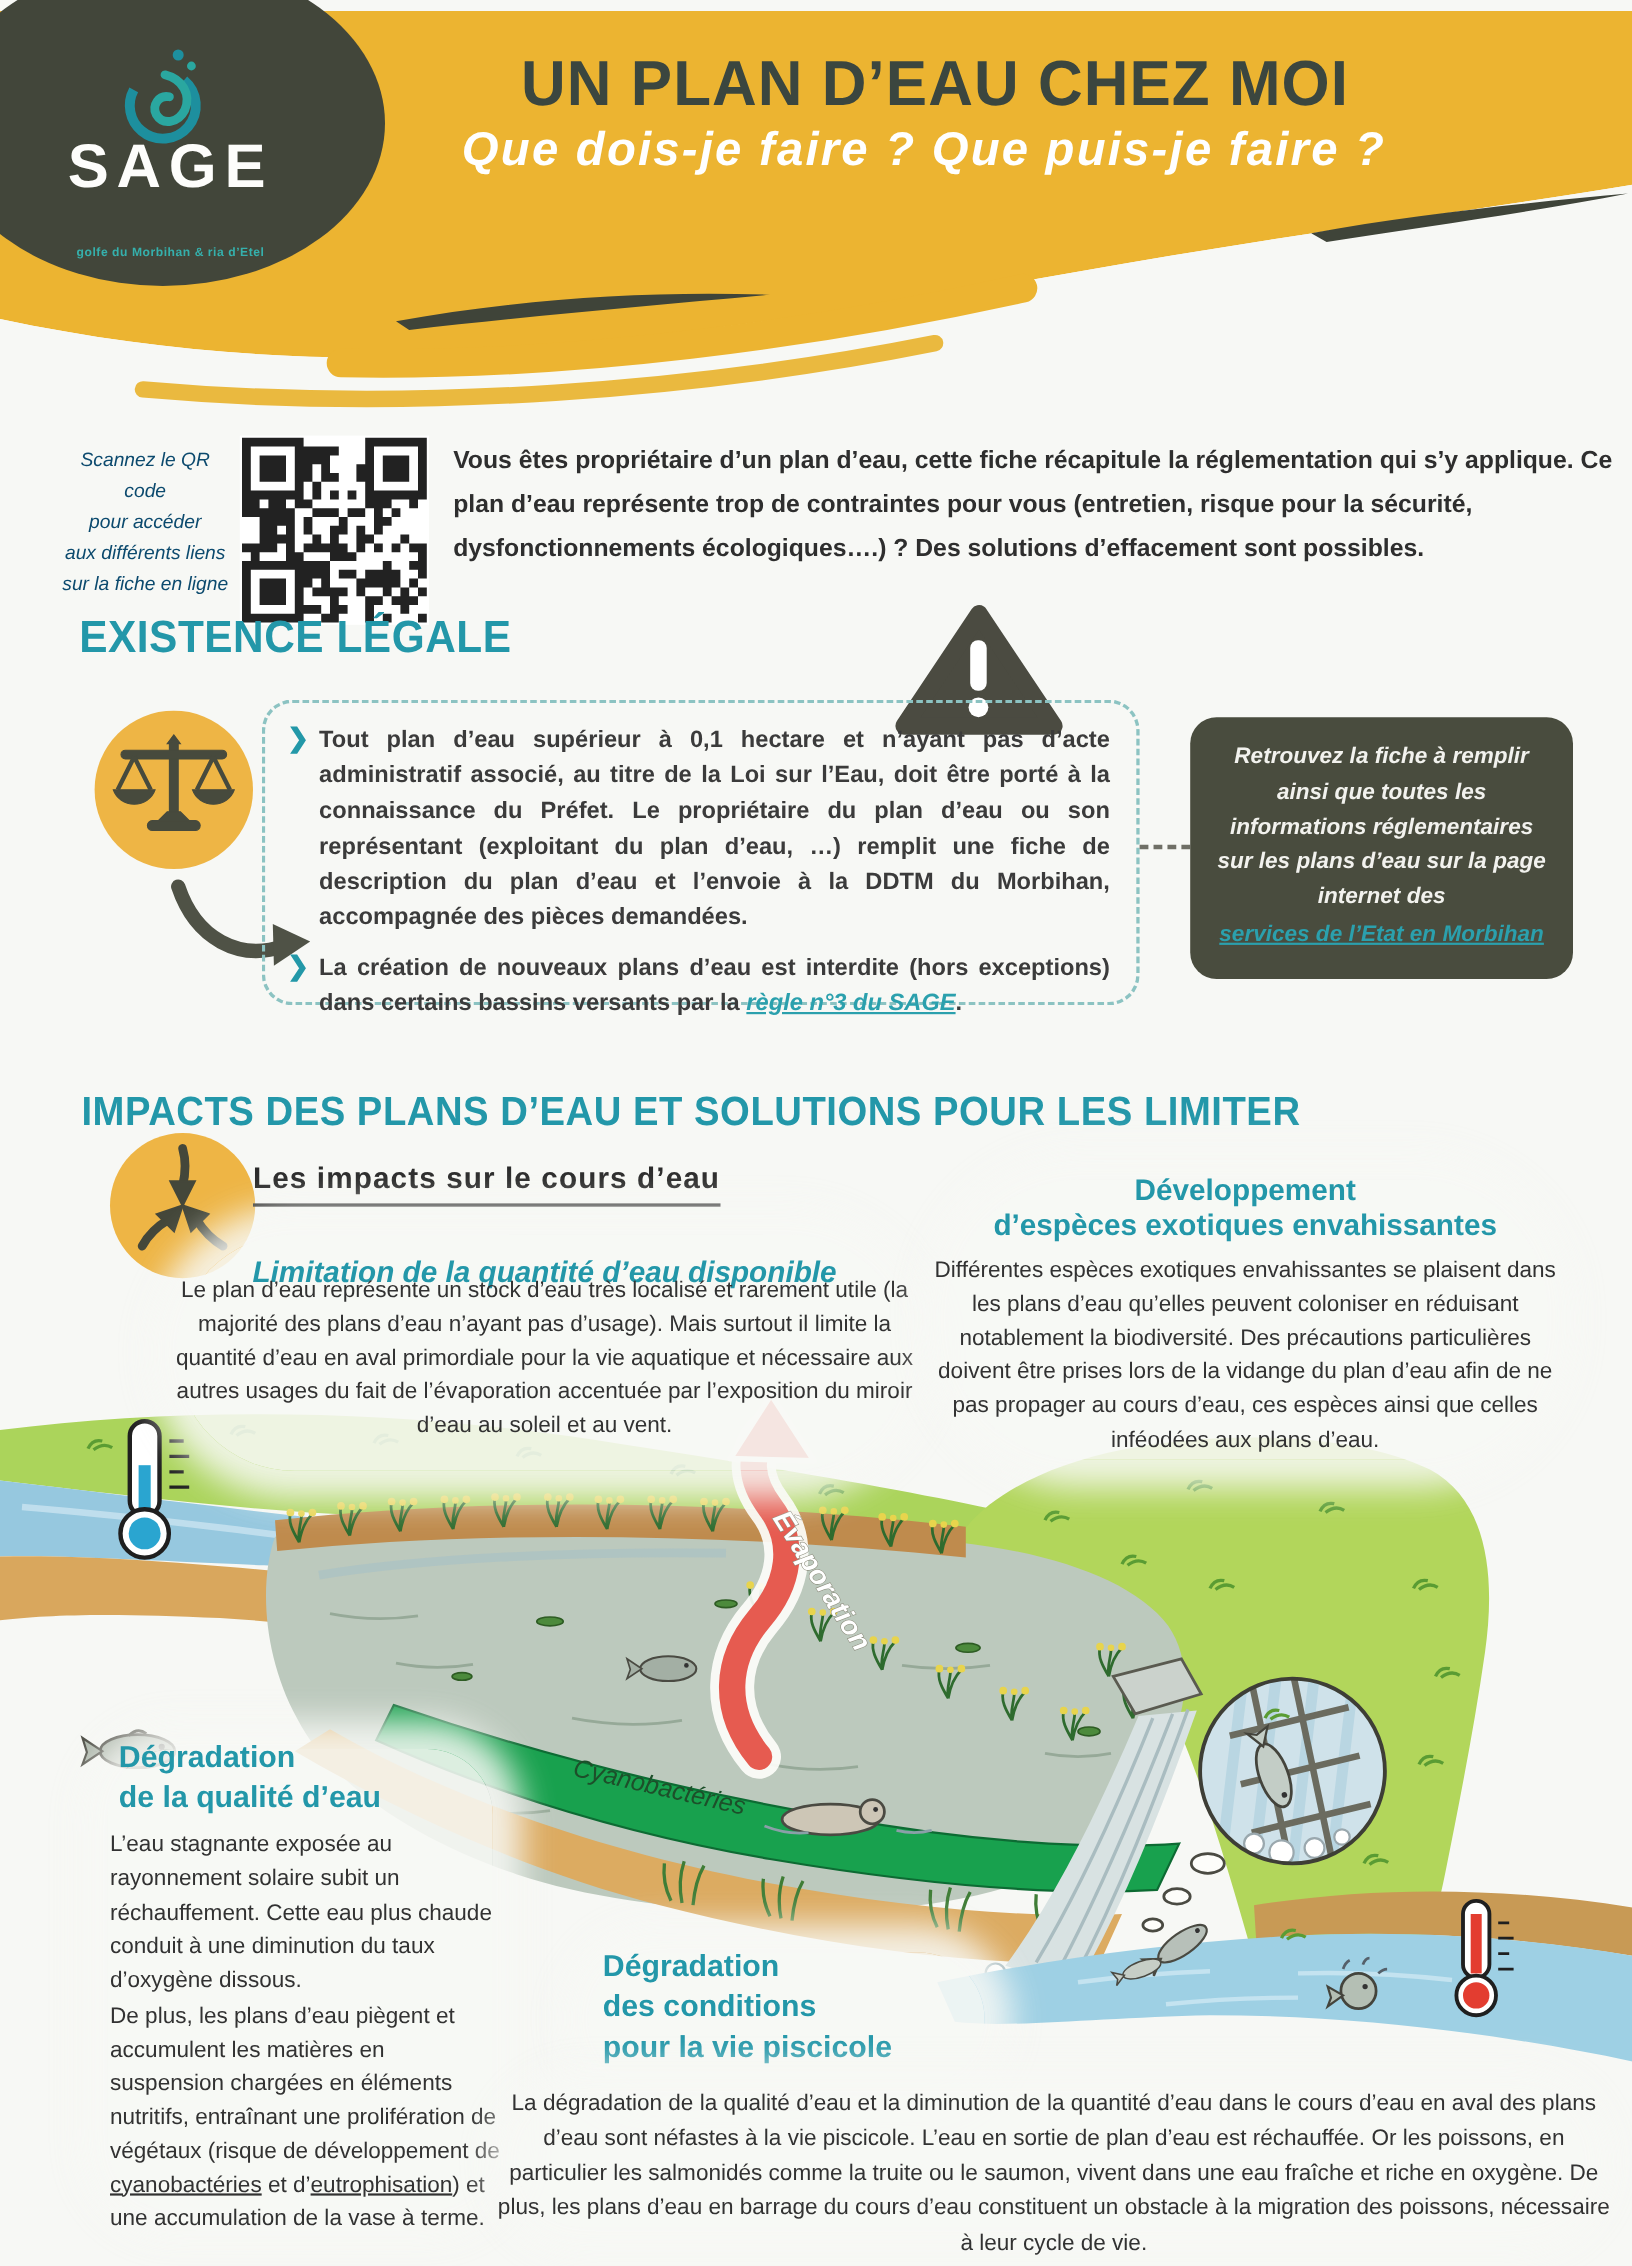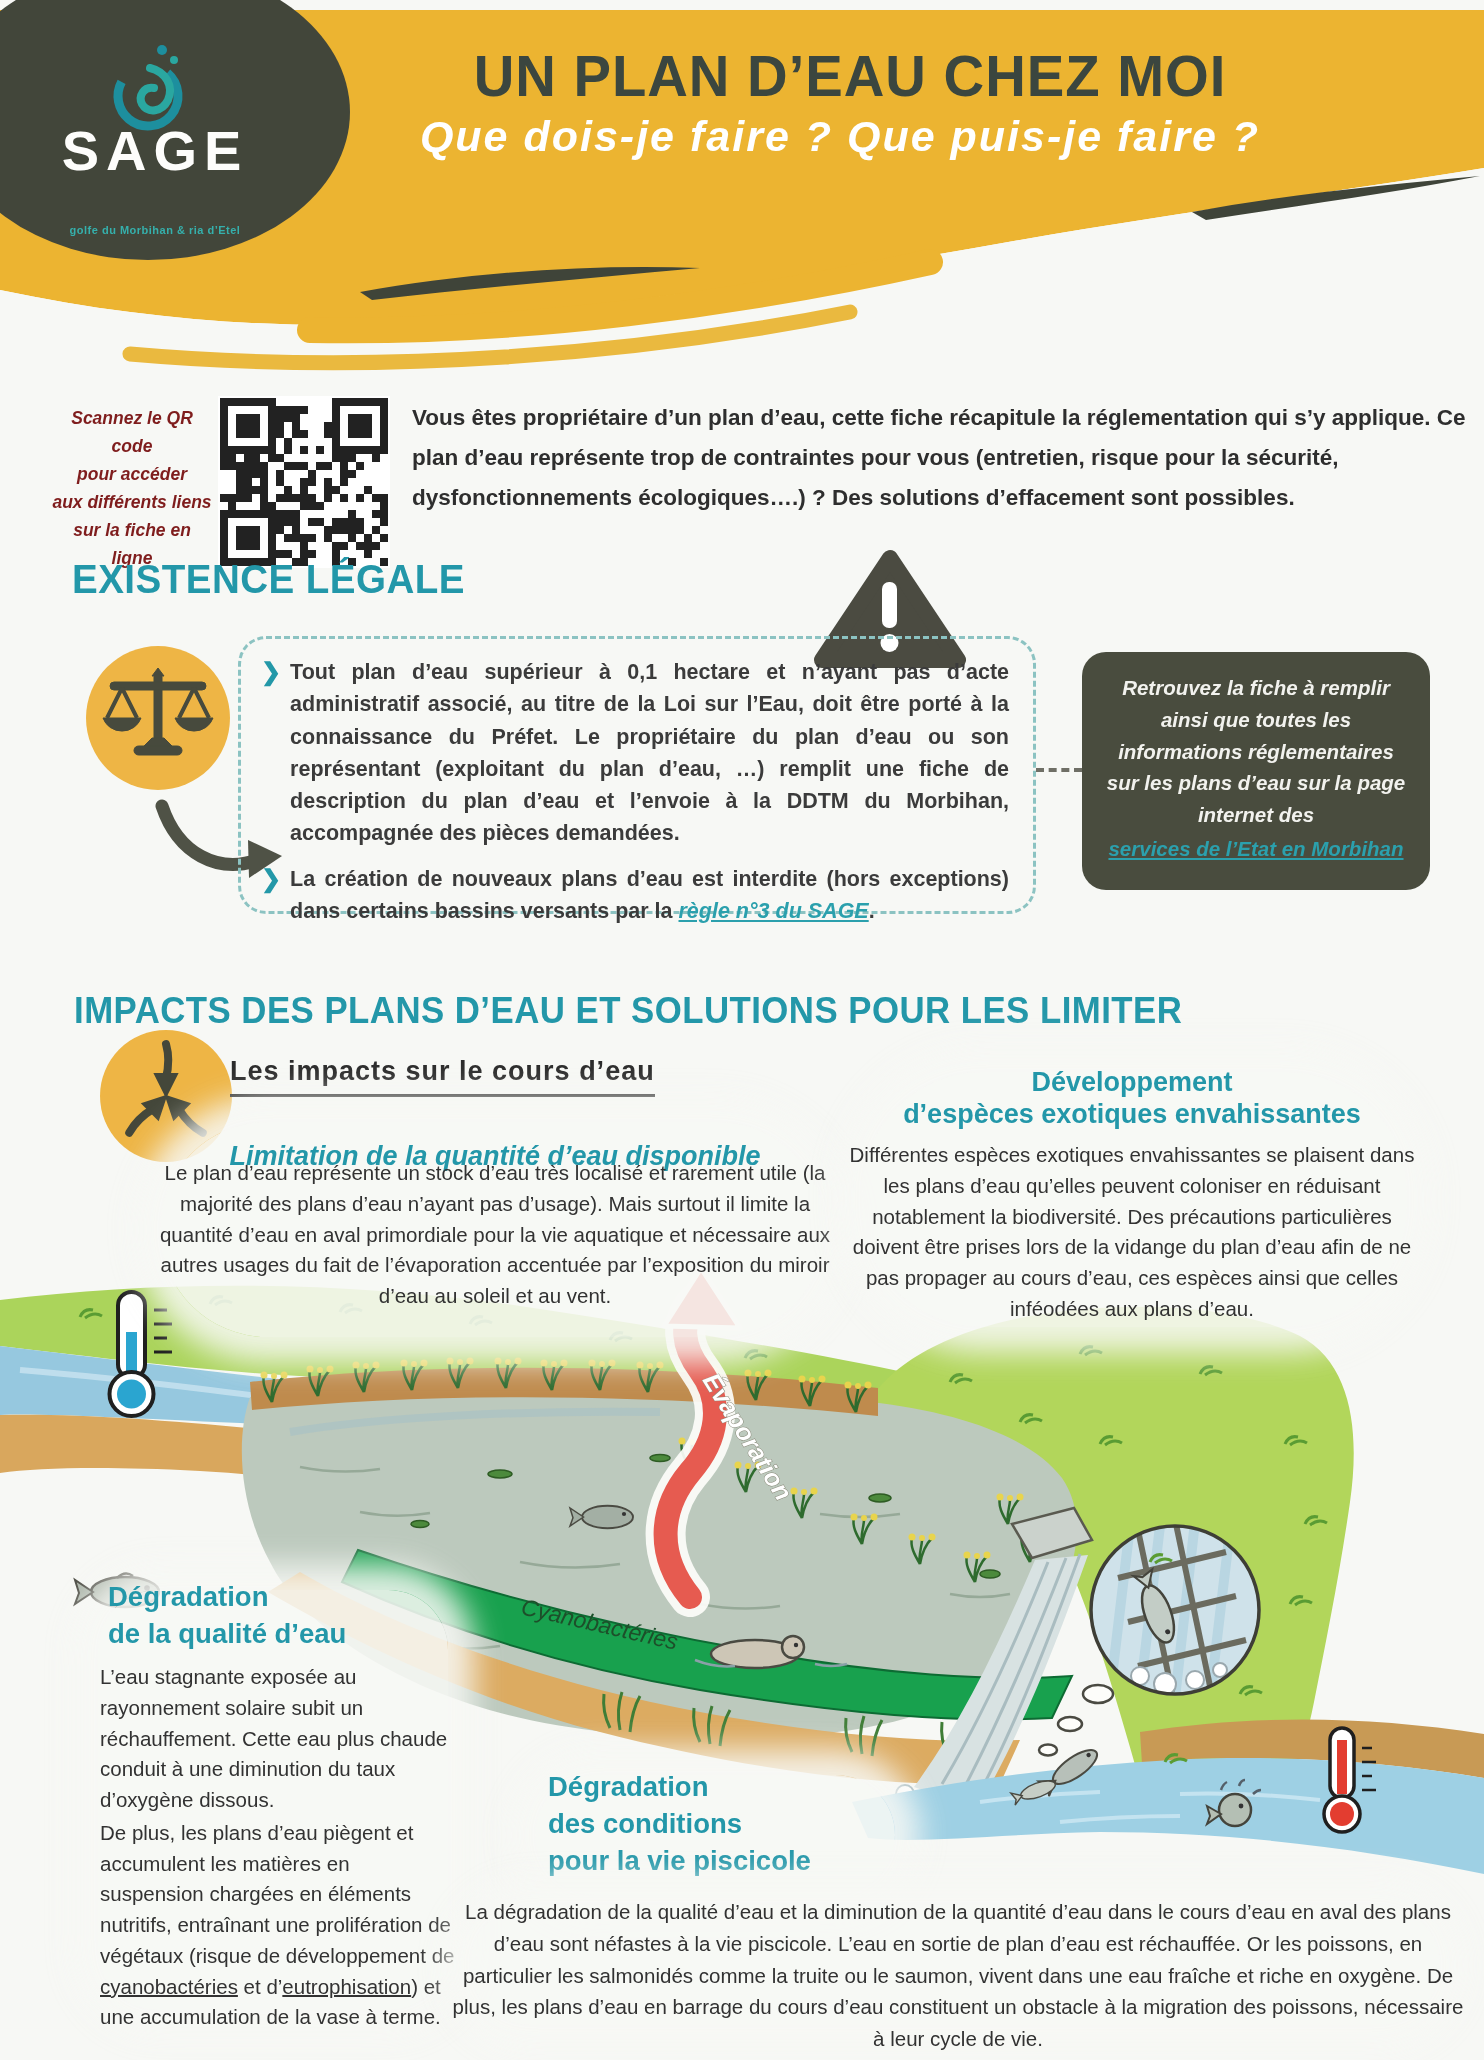--- a/index.html
+++ b/index.html
@@ -37,21 +37,21 @@
     <path d="M52,34 C68,38 76,52 70,66 C64,78 50,80 44,70 C40,62 46,52 56,54" fill="none" stroke="#2aa7a0" stroke-width="8" stroke-linecap="round"></path>
     <circle cx="64" cy="16" r="5" fill="#1d8f9e"></circle>
     <circle cx="76" cy="26" r="4" fill="#2aa7a0"></circle>
   </svg>
   <div class="abs" style="left:40px;top:118px;width:230px;text-align:center;font-size:56px;font-weight:700;color:#fdfdfb;letter-spacing:7px;">SAGE</div>
   <div class="abs" style="left:36px;top:224px;width:238px;text-align:center;font-size:11px;font-weight:700;color:#35b0ac;letter-spacing:.5px;">golfe du Morbihan &amp; ria d’Etel</div>
 
   <div class="abs" style="left:350px;top:42px;width:1000px;text-align:center;font-size:58px;font-weight:700;color:#3b463f;letter-spacing:1px;transform:scaleX(.97);">UN PLAN D’EAU CHEZ MOI</div>
   <div class="abs" style="left:310px;top:112px;width:1060px;text-align:center;font-size:43px;font-weight:700;font-style:italic;color:#ffffff;letter-spacing:2px;">Que dois-je faire ? Que puis-je faire ?</div>
 
-  <div class="abs" style="left:52px;top:404px;width:160px;text-align:center;font-size:17.5px;font-weight:700;font-style:italic;color:#7f1d1d;line-height:1.6;">
+  <div class="abs" style="left:52px;top:404px;width:160px;text-align:center;font-size:17.5px;font-weight:400;font-style:italic;color:#0c4a6e;line-height:1.6;">
     <div>Scannez le QR code</div>
     <div>pour accéder</div>
     <div>aux différents liens</div>
     <div>sur la fiche en ligne</div>
   </div>
   <svg id="qr-svg" class="abs" style="left:218px;top:396px;background:#fff;" width="172" height="172" viewBox="-2 -2 172 172">
       <path d="M56,8h8v8h-8zM64,8h8v8h-8zM72,8h8v8h-8zM80,8h8v8h-8zM56,16h8v8h-8zM64,16h8v8h-8zM72,16h8v8h-8zM56,24h8v8h-8zM72,24h8v8h-8zM104,24h8v8h-8zM56,32h8v8h-8zM72,32h8v8h-8zM80,32h8v8h-8zM104,32h8v8h-8zM64,40h8v8h-8zM64,48h8v8h-8zM80,48h8v8h-8zM96,48h8v8h-8zM0,56h8v8h-8zM8,56h8v8h-8zM24,56h8v8h-8zM32,56h8v8h-8zM48,56h8v8h-8zM56,56h8v8h-8zM112,56h8v8h-8zM120,56h8v8h-8zM128,56h8v8h-8zM152,56h8v8h-8zM0,64h8v8h-8zM8,64h8v8h-8zM16,64h8v8h-8zM24,64h8v8h-8zM32,64h8v8h-8zM40,64h8v8h-8zM64,64h8v8h-8zM72,64h8v8h-8zM80,64h8v8h-8zM96,64h8v8h-8zM104,64h8v8h-8zM120,64h8v8h-8zM136,64h8v8h-8zM16,72h8v8h-8zM24,72h8v8h-8zM32,72h8v8h-8zM40,72h8v8h-8zM56,72h8v8h-8zM88,72h8v8h-8zM120,72h8v8h-8zM128,72h8v8h-8zM16,80h8v8h-8zM24,80h8v8h-8zM40,80h8v8h-8zM56,80h8v8h-8zM80,80h8v8h-8zM88,80h8v8h-8zM104,80h8v8h-8zM120,80h8v8h-8zM16,88h8v8h-8zM24,88h8v8h-8zM32,88h8v8h-8zM40,88h8v8h-8zM64,88h8v8h-8zM80,88h8v8h-8zM104,88h8v8h-8zM112,88h8v8h-8zM144,88h8v8h-8zM0,96h8v8h-8zM8,96h8v8h-8zM16,96h8v8h-8zM24,96h8v8h-8zM40,96h8v8h-8zM56,96h8v8h-8zM64,96h8v8h-8zM72,96h8v8h-8zM80,96h8v8h-8zM88,96h8v8h-8zM104,96h8v8h-8zM120,96h8v8h-8zM136,96h8v8h-8zM152,96h8v8h-8zM160,96h8v8h-8zM8,104h8v8h-8zM40,104h8v8h-8zM48,104h8v8h-8zM80,104h8v8h-8zM88,104h8v8h-8zM96,104h8v8h-8zM160,104h8v8h-8zM56,112h8v8h-8zM64,112h8v8h-8zM72,112h8v8h-8zM128,112h8v8h-8zM152,112h8v8h-8zM160,112h8v8h-8zM56,120h8v8h-8zM64,120h8v8h-8zM72,120h8v8h-8zM88,120h8v8h-8zM96,120h8v8h-8zM112,120h8v8h-8zM120,120h8v8h-8zM128,120h8v8h-8zM136,120h8v8h-8zM160,120h8v8h-8zM56,128h8v8h-8zM72,128h8v8h-8zM104,128h8v8h-8zM112,128h8v8h-8zM120,128h8v8h-8zM128,128h8v8h-8zM136,128h8v8h-8zM152,128h8v8h-8zM64,136h8v8h-8zM72,136h8v8h-8zM80,136h8v8h-8zM88,136h8v8h-8zM104,136h8v8h-8zM128,136h8v8h-8zM144,136h8v8h-8zM160,136h8v8h-8zM80,144h8v8h-8zM112,144h8v8h-8zM120,144h8v8h-8zM136,144h8v8h-8zM144,144h8v8h-8zM152,144h8v8h-8zM56,152h8v8h-8zM64,152h8v8h-8zM80,152h8v8h-8zM88,152h8v8h-8zM112,152h8v8h-8zM144,152h8v8h-8zM72,160h8v8h-8zM80,160h8v8h-8zM112,160h8v8h-8zM128,160h8v8h-8zM160,160h8v8h-8zM0,0h56v56h-56z M8,8v40h40v-40z M16,16h24v24h-24zM112,0h56v56h-56z M120,8v40h40v-40z M128,16h24v24h-24zM0,112h56v56h-56z M8,120v40h40v-40z M16,128h24v24h-24z" fill="#222" fill-rule="evenodd"></path>
     </svg>
   <div class="abs" style="left:412px;top:398px;width:1058px;font-size:22.5px;font-weight:700;color:#2e2e2e;line-height:1.78;text-align:left;">Vous êtes propriétaire d’un plan d’eau, cette fiche récapitule la réglementation qui s’y applique. Ce plan d’eau représente trop de contraintes pour vous (entretien, risque pour la sécurité, dysfonctionnements écologiques….) ? Des solutions d’effacement sont possibles.</div>
 

